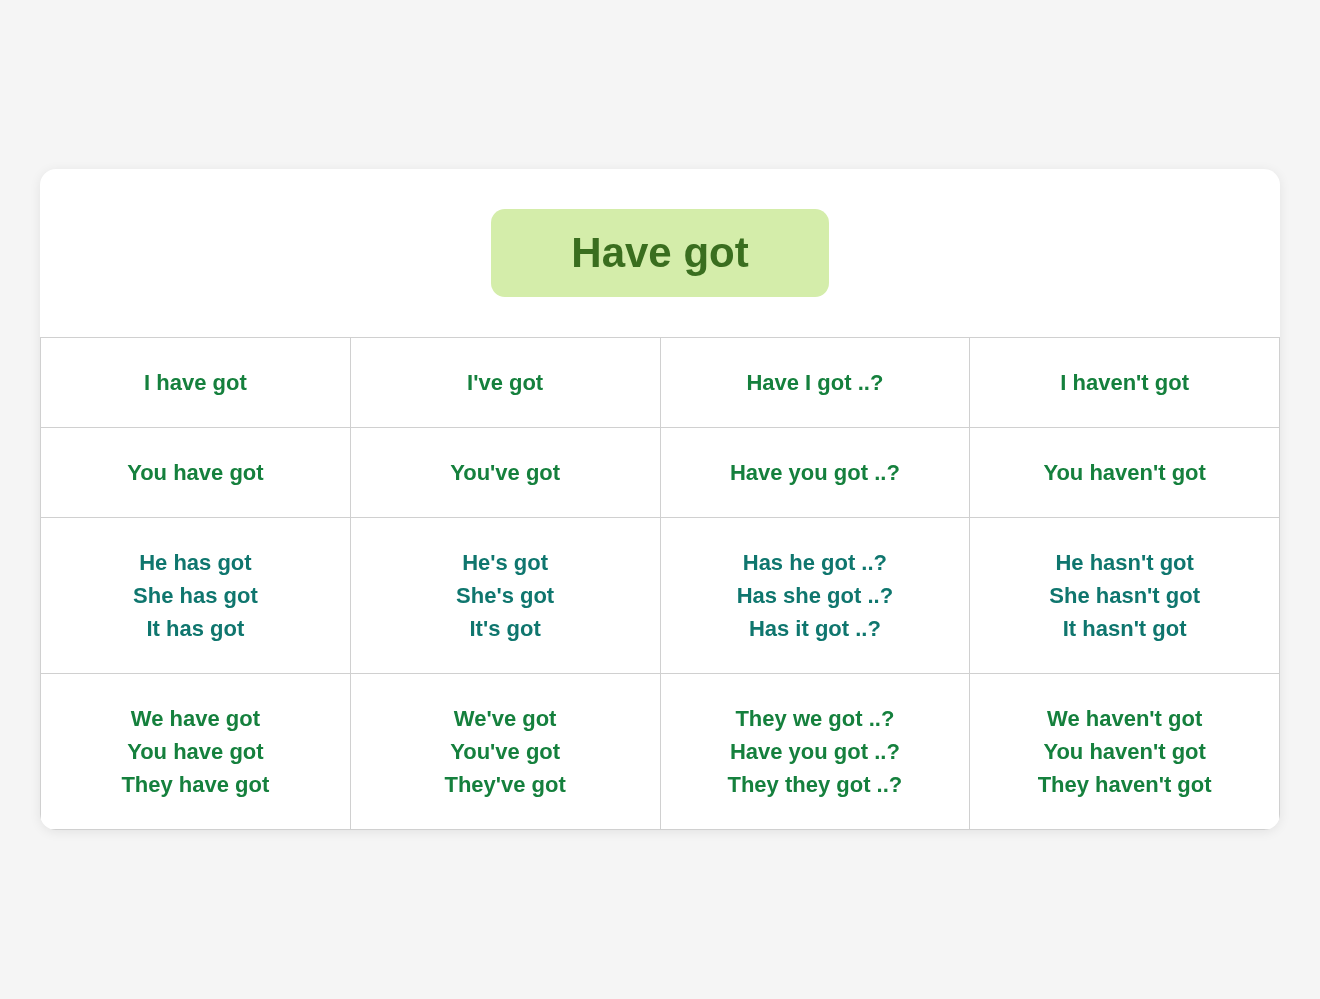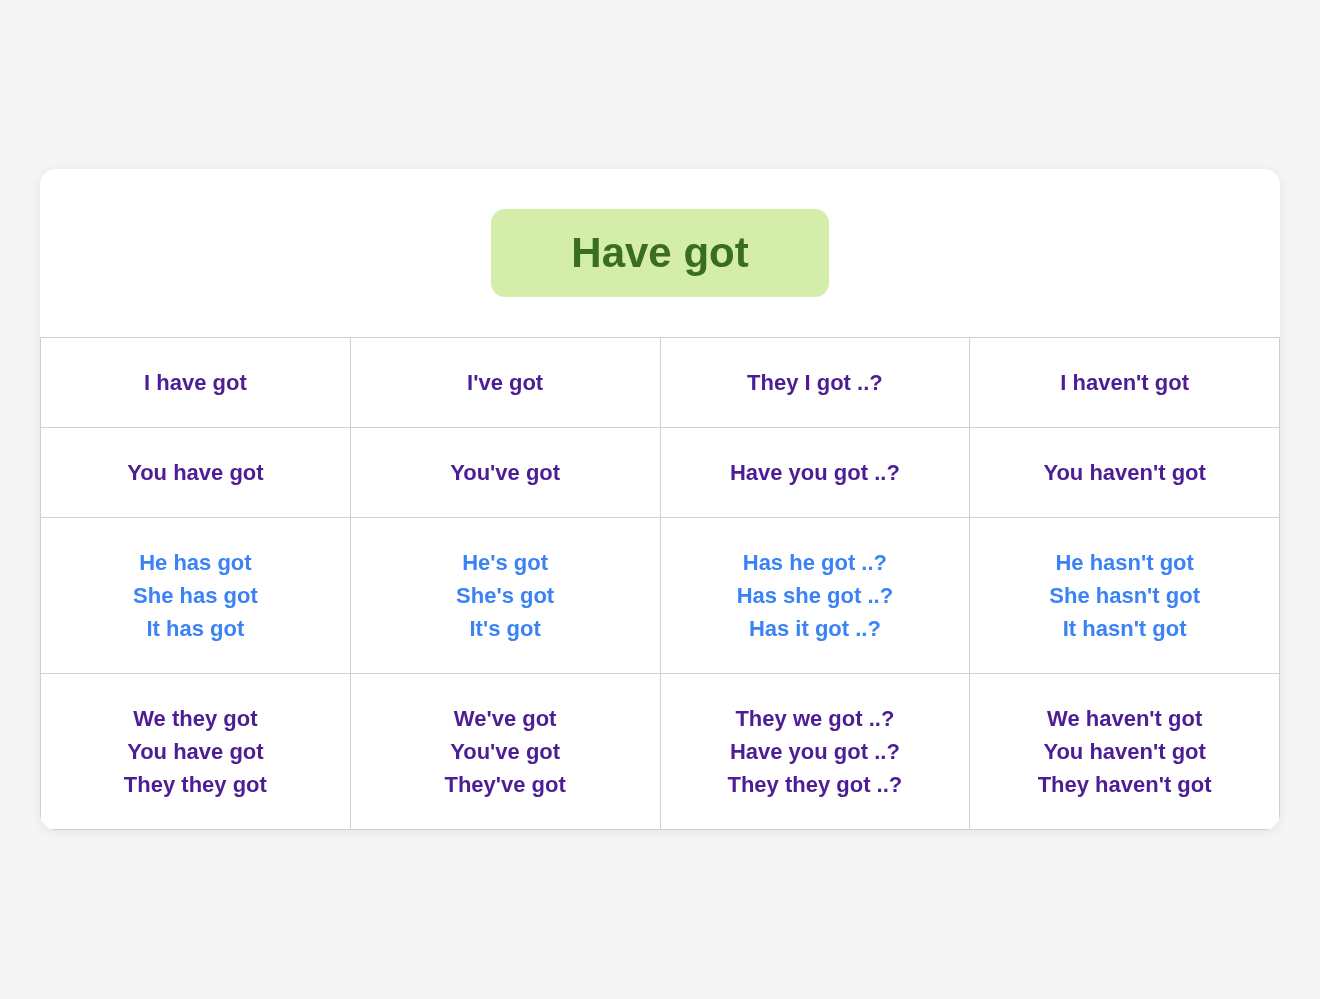--- a/index.html
+++ b/index.html
@@ -55,62 +55,62 @@
       border: 1px solid #d0d0d0;
       padding: 28px 20px;
       text-align: center;
       vertical-align: middle;
       width: 25%;
     }
 
     .cell-text {
       font-size: 22px;
       font-weight: 600;
-      color: #4c1d95;
+      color: #15803d;
       line-height: 1.5;
     }
 
     .cell-text-green {
       font-size: 22px;
       font-weight: 600;
-      color: #3b82f6;
+      color: #0f766e;
       line-height: 1.5;
     }
   </style>
 </head>
 <body>
 
 <div class="card">
   <div class="header-section">
     <div class="title-badge">
       <span class="title-badge-text">Have got</span>
     </div>
   </div>
 
   <table class="grid-table">
     <tbody id="table-body">
     <tr>
           <td><span class="cell-text">I have got</span></td>
           <td><span class="cell-text">I've got</span></td>
-          <td><span class="cell-text">They I got ..?</span></td>
+          <td><span class="cell-text">Have I got ..?</span></td>
           <td><span class="cell-text">I haven't got</span></td>
         </tr>
         <tr>
           <td><span class="cell-text">You have got</span></td>
           <td><span class="cell-text">You've got</span></td>
           <td><span class="cell-text">Have you got ..?</span></td>
           <td><span class="cell-text">You haven't got</span></td>
         </tr>
         <tr>
           <td><span class="cell-text-green">He has got</span><br><span class="cell-text-green">She has got</span><br><span class="cell-text-green">It has got</span></td>
           <td><span class="cell-text-green">He's got</span><br><span class="cell-text-green">She's got</span><br><span class="cell-text-green">It's got</span></td>
           <td><span class="cell-text-green">Has he got ..?</span><br><span class="cell-text-green">Has she got ..?</span><br><span class="cell-text-green">Has it got ..?</span></td>
           <td><span class="cell-text-green">He hasn't got</span><br><span class="cell-text-green">She hasn't got</span><br><span class="cell-text-green">It hasn't got</span></td>
         </tr>
         <tr>
-          <td><span class="cell-text">We they got</span><br><span class="cell-text">You have got</span><br><span class="cell-text">They they got</span></td>
+          <td><span class="cell-text">We have got</span><br><span class="cell-text">You have got</span><br><span class="cell-text">They have got</span></td>
           <td><span class="cell-text">We've got</span><br><span class="cell-text">You've got</span><br><span class="cell-text">They've got</span></td>
           <td><span class="cell-text">They we got ..?</span><br><span class="cell-text">Have you got ..?</span><br><span class="cell-text">They they got ..?</span></td>
           <td><span class="cell-text">We haven't got</span><br><span class="cell-text">You haven't got</span><br><span class="cell-text">They haven't got</span></td>
         </tr>
       </tbody>
   </table>
 </div>
 
 </body></html>

